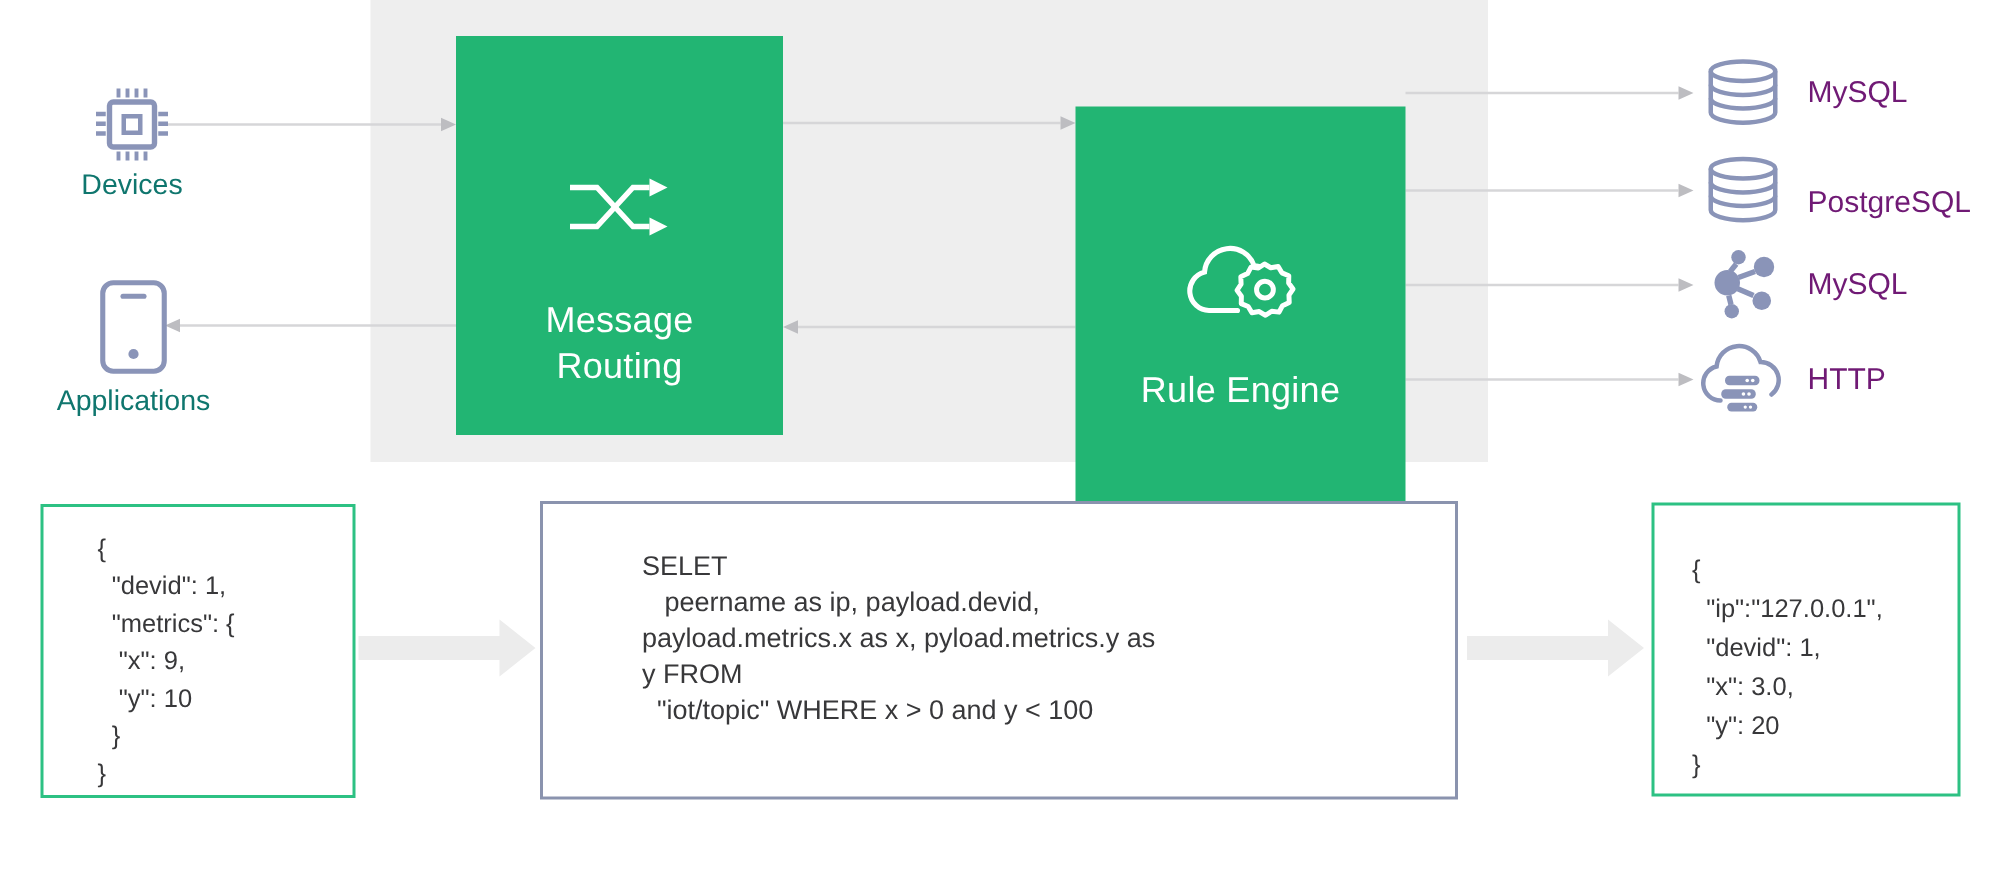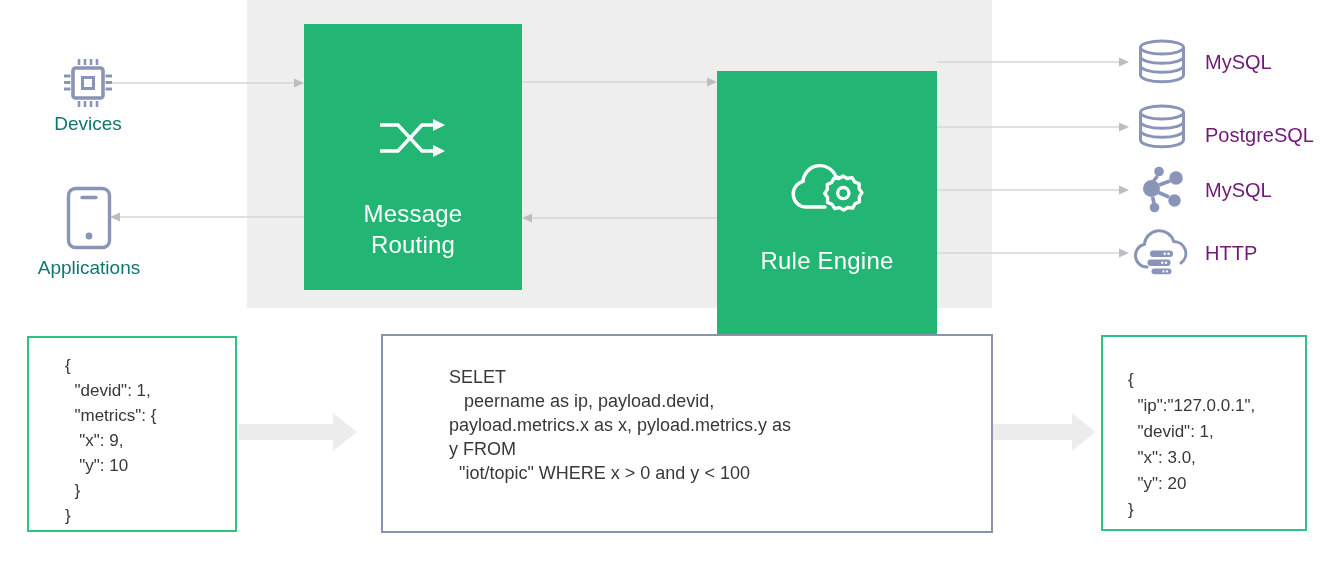--- a/index.html
+++ b/index.html
@@ -200,21 +200,21 @@
   <div class="abs code-box json-border input-json" style="left:27px;top:336px;width:210px;height:196px;">
     <pre>{
   "devid": 1,
   "metrics": {
    "x": 9,
    "y": 10
   }
 }</pre>
   </div>
 
-  <div class="abs code-box slate-border sql-box" style="left:381px;top:334px;width:612px;height:199px;">
+  <div class="abs code-box slate-border sql-box" style="left:360px;top:334px;width:612px;height:199px;">
     <pre>SELET
    peername as ip, payload.devid,
 payload.metrics.x as x, pyload.metrics.y as
 y FROM
   "iot/topic" WHERE x &gt; 0 and y &lt; 100</pre>
   </div>
 
   <div class="abs code-box json-border output-json" style="left:1101px;top:335px;width:206px;height:196px;">
     <pre>{
   "ip":"127.0.0.1",

